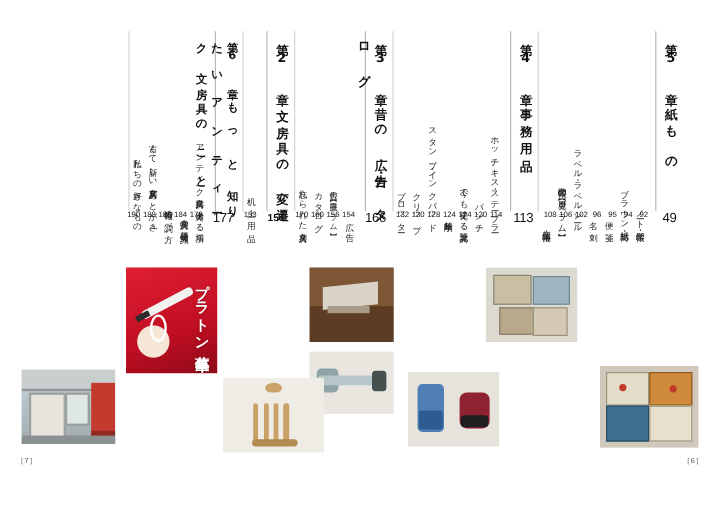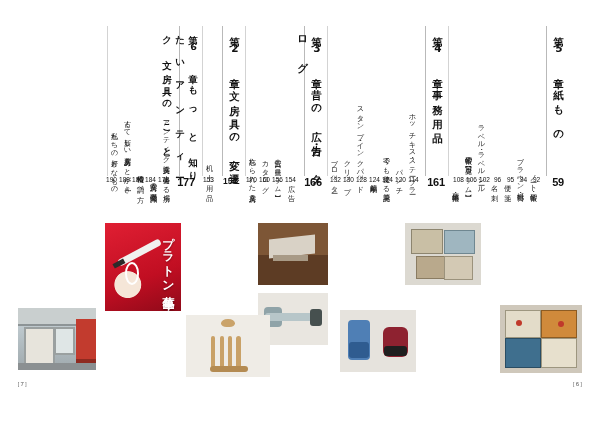--- a/index.html
+++ b/index.html
@@ -99,21 +99,21 @@
     box-sizing: border-box;
     font-size: 6.5px;
     color: #111111;
     font-family: "Liberation Sans", sans-serif;
   }
   .pn {
     text-align: center;
   }
   .pn.big {
     font-size: 11px;
-    font-weight: bold;
+    font-weight: normal;
     letter-spacing: -0.3px;
   }
   .pn.mid {
     font-size: 8.5px;
     font-weight: bold;
   }
   
   .photos {
     position: absolute;
     left: 0;
@@ -247,32 +247,32 @@
       <div class="col entry-col"><span class="entry">文房具の基礎知識</span></div>
       <div class="col entry-col"><span class="entry">情報の調べ方</span></div>
       <div class="col entry-col"><span class="entry">［あとがき］古くて新しい文房具</span></div>
       <div class="col entry-col"><span class="entry">私たちの好きなもの</span></div>
       <div class="rule thin"></div>
     </div>
 
   </div>
 
   <div class="pagenums">
-    <div class="pn big" style="width:16px">59</div>
+    <div class="pn big" style="width:16px">49</div>
     <div style="width:7px"></div>
     <div class="pn" style="width:13px">92</div>
     <div class="pn" style="width:13px">94</div>
     <div class="pn" style="width:13px">95</div>
     <div class="pn" style="width:13px">96</div>
     <div class="pn" style="width:13px">102</div>
     <div class="pn" style="width:13px">106</div>
     <div class="pn" style="width:13px">108</div>
     <div style="width:7px"></div>
 
-    <div class="pn big" style="width:18px">161</div>
+    <div class="pn big" style="width:18px">113</div>
     <div style="width:7px"></div>
     <div class="pn" style="width:13px">114</div>
     <div class="pn" style="width:13px">120</div>
     <div class="pn" style="width:13px">124</div>
     <div class="pn" style="width:13px">124</div>
     <div class="pn" style="width:13px">128</div>
     <div class="pn" style="width:13px">130</div>
     <div class="pn" style="width:13px">132</div>
     <div style="width:7px"></div>
 

